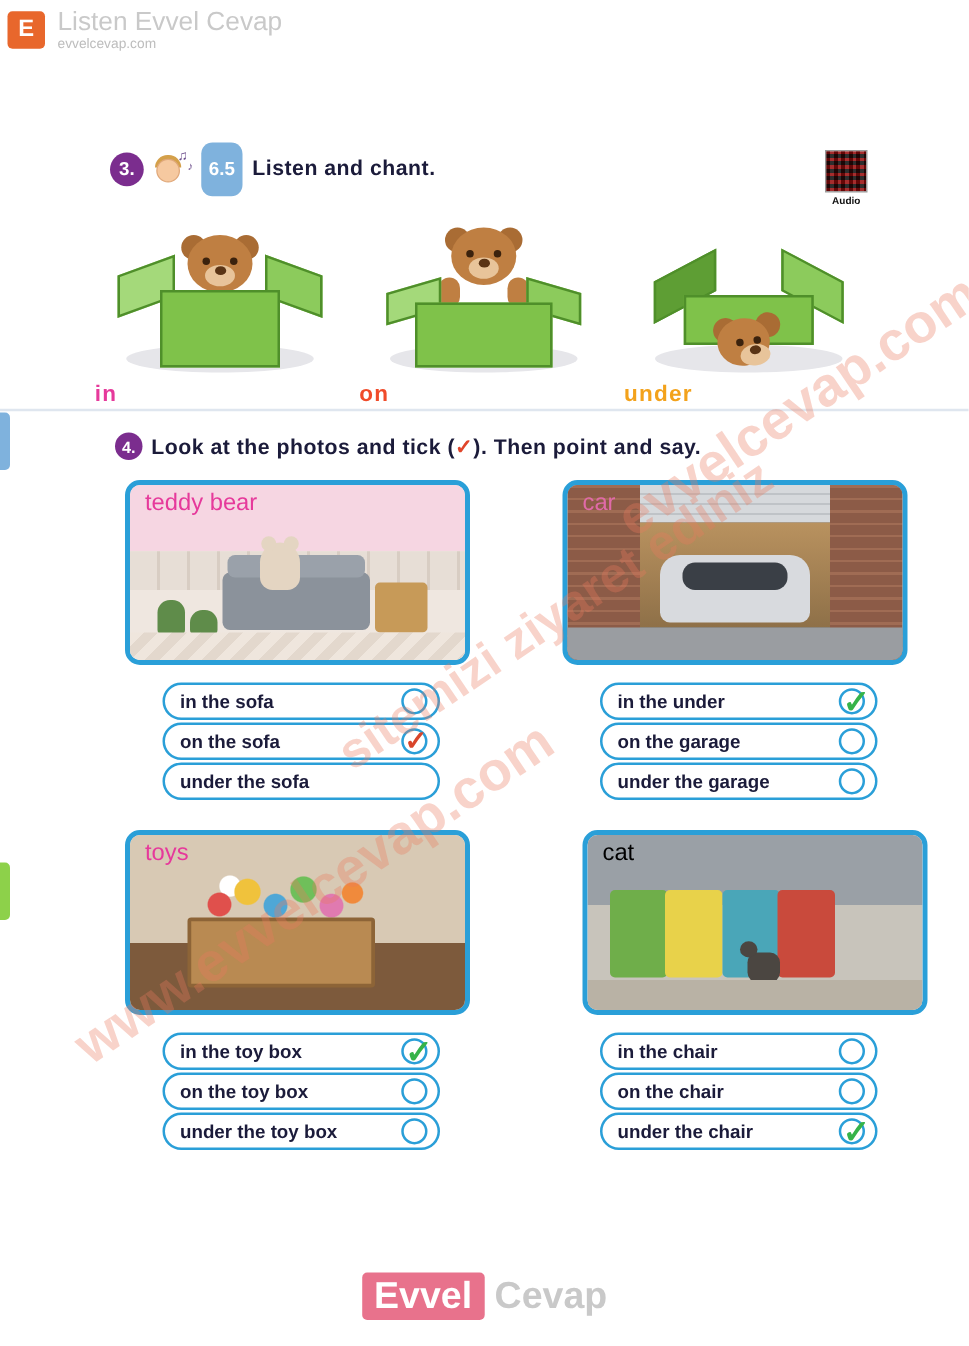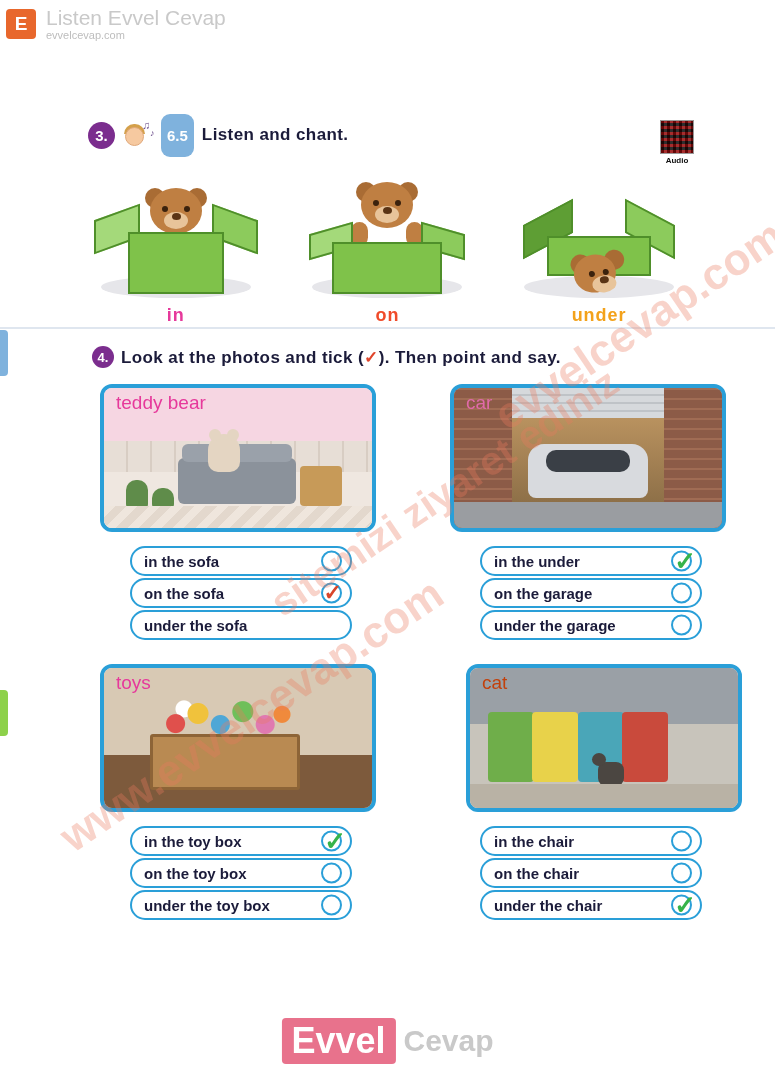--- a/index.html
+++ b/index.html
@@ -92,21 +92,21 @@
   }
   .audio-box .cap { font-size: 8px; font-weight: bold; color: #111; margin-top: 2px; }
 
   
   .teddy-row {
     display: flex; justify-content: space-around;
     align-items: flex-end;
     margin-top: 8px; padding: 0 70px;
     height: 150px;
   }
-  .teddy-cell { width: 200px; text-align: center; position: relative; height: 150px; }
+  .teddy-cell { width: 200px; text-align: left; position: relative; height: 150px; }
   .shadow-ell {
     position: absolute; bottom: 12px; left: 50%;
     transform: translateX(-50%);
     width: 150px; height: 22px; border-radius: 50%;
     background: #e6e6ea;
   }
   .bear {
     position: absolute; left: 50%; transform: translateX(-50%);
     width: 78px; height: 70px;
   }
@@ -238,21 +238,21 @@
   }
   .photo-card.right { margin-left: 12px; }
   .card-title {
     position: absolute; top: 4px; left: 12px;
     font-size: 19px; font-weight: normal;
     z-index: 5;
   }
   .t-teddy { color: #e6399b; }
   .t-car   { color: #e06aa8; }
   .t-toys  { color: #e6399b; }
-  .t-cat   { color: #c2410c; }
+  .t-cat   { color: #000000; }
 
   
   .ph-livingroom {
     position: absolute; inset: 0;
     background:
       linear-gradient(#f6d6e2 0 38%, #efe7e0 38% 100%);
   }
   .ph-livingroom .wall-tile {
     position: absolute; left: 0; right: 0; top: 38%; height: 22%;
     background: repeating-linear-gradient(90deg,#e7ded6 0 22px,#d8cdc3 22px 24px);
@@ -403,21 +403,21 @@
     position: absolute; left: 0; right: 0; top: 996px;
     text-align: center; font-size: 17px; color: #222;
   }
   .footer-brand {
     position: absolute; left: 50%; transform: translateX(-50%);
     top: 1018px;
     display: flex; align-items: center;
   }
   .footer-brand .fb1 {
     background: #e8728c; color: #fff;
-    font-size: 36px; font-weight: bold;
+    font-size: 30px; font-weight: bold;
     padding: 2px 10px; border-radius: 4px;
   }
   .footer-brand .fb2 {
     color: #c9c9c9; font-size: 30px; font-weight: bold;
     margin-left: 8px;
   }
 
   
   .wm {
     position: absolute;

